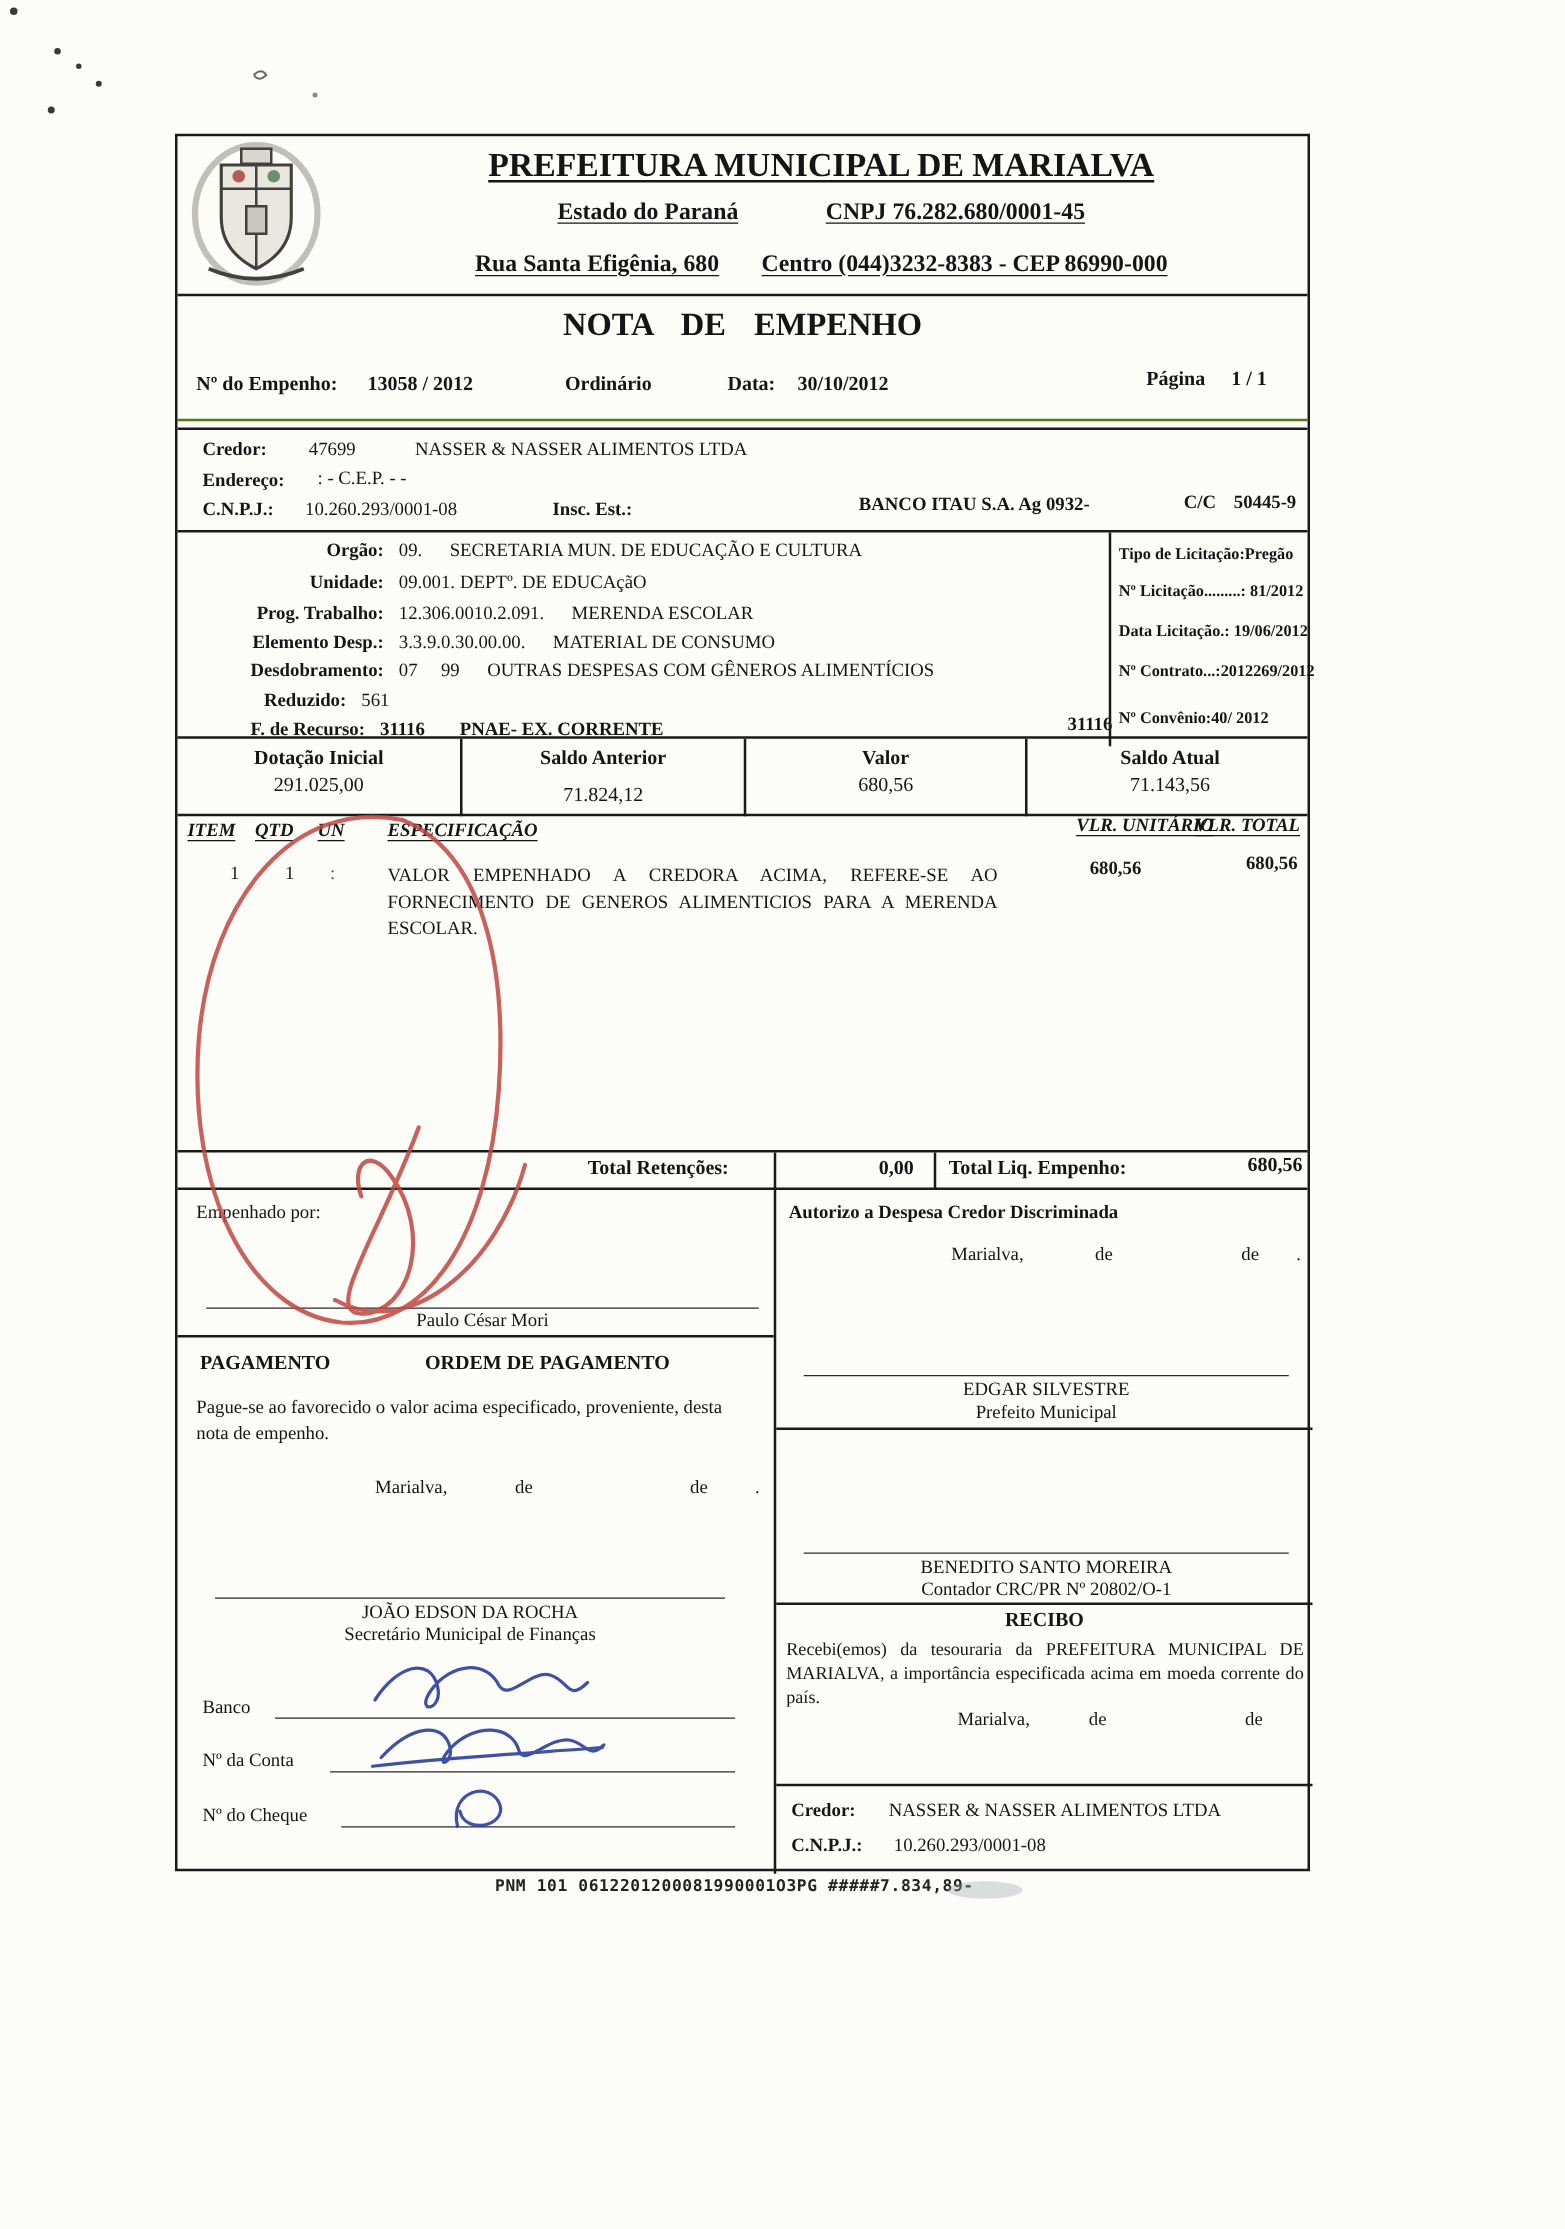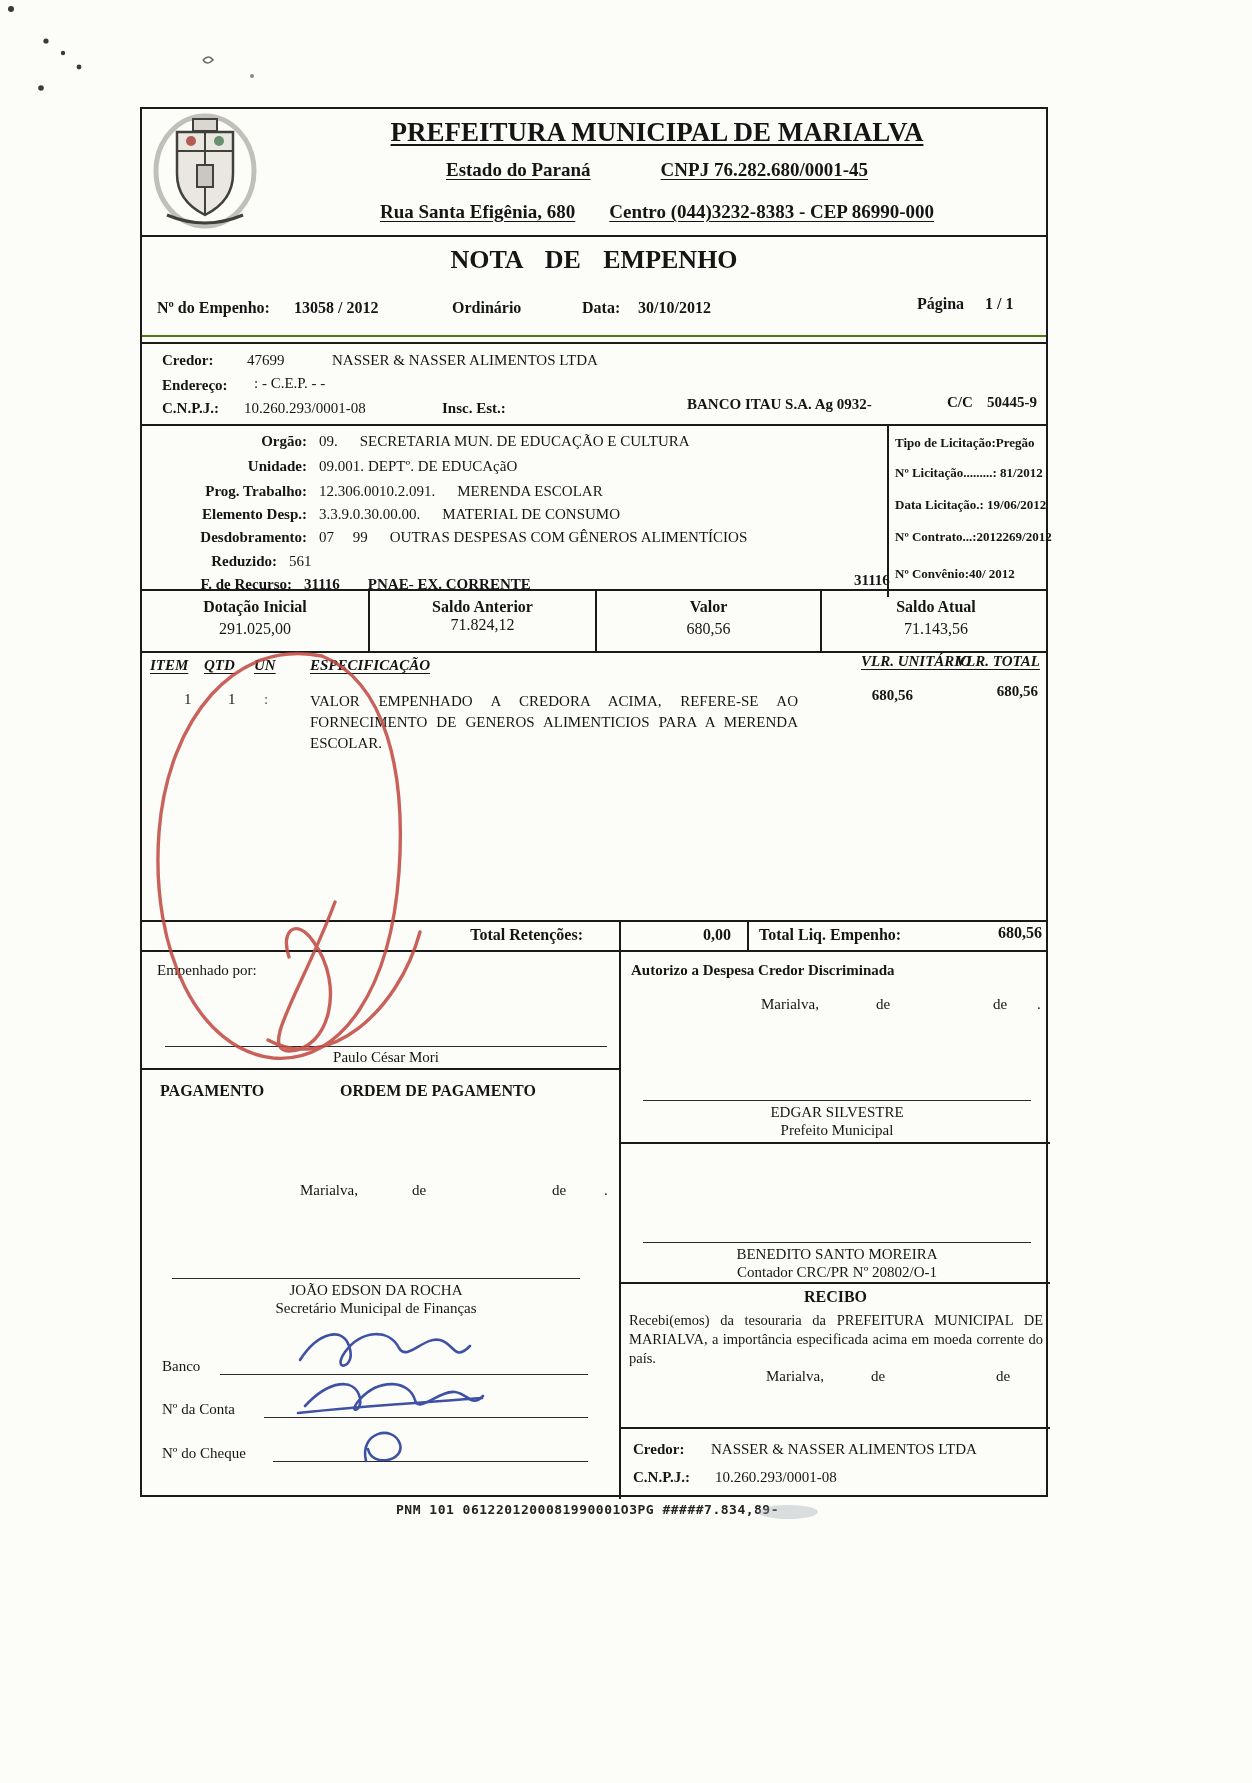--- a/index.html
+++ b/index.html
@@ -129,21 +129,21 @@
       </div>
     </div>
 
     <div class="sec" style="top:482px;height:62px;border-bottom:2px solid #1a1a1a">
       <div class="abs" style="left:0;top:0;width:228px;height:62px;border-right:2px solid #1a1a1a">
         <div class="ctr b t16" style="margin-top:7px">Dotação Inicial</div>
         <div class="ctr t16" style="margin-top:4px">291.025,00</div>
       </div>
       <div class="abs" style="left:228px;top:0;width:227px;height:62px;border-right:2px solid #1a1a1a">
         <div class="ctr b t16" style="margin-top:7px">Saldo Anterior</div>
-        <div class="ctr t16" style="margin-top:0">71.824,12</div>
+        <div class="ctr t16" style="margin-top:12px">71.824,12</div>
       </div>
       <div class="abs" style="left:455px;top:0;width:225px;height:62px;border-right:2px solid #1a1a1a">
         <div class="ctr b t16" style="margin-top:7px">Valor</div>
         <div class="ctr t16" style="margin-top:4px">680,56</div>
       </div>
       <div class="abs" style="left:680px;top:0;width:228px;height:62px">
         <div class="ctr b t16" style="margin-top:7px">Saldo Atual</div>
         <div class="ctr t16" style="margin-top:4px">71.143,56</div>
       </div>
     </div>
@@ -181,20 +181,21 @@
 
     <div class="sec" style="top:843px;height:118px;width:477px;border-bottom:2px solid #1a1a1a">
       <span class="abs t15" style="left:15px;top:10px">Empenhado por:</span>
       <div class="line" style="left:23px;width:442px;top:94px"></div>
       <div class="abs ctr t15" style="left:23px;width:442px;top:97px;white-space:normal">Paulo César Mori</div>
     </div>
 
     <div class="sec" style="top:961px;height:429px;width:477px">
       <span class="abs b t16" style="left:18px;top:12px">PAGAMENTO</span>
       <span class="abs b t16" style="left:198px;top:12px">ORDEM DE PAGAMENTO</span>
+      <div class="abs wrap t15" style="left:15px;width:442px;top:46px;line-height:21px">Pague-se ao favorecido o valor acima especificado, proveniente, desta nota de empenho.</div>
       <span class="abs t15" style="left:158px;top:112px">Marialva,</span>
       <span class="abs t15" style="left:270px;top:112px">de</span>
       <span class="abs t15" style="left:410px;top:112px">de</span>
       <span class="abs t15" style="left:462px;top:112px">.</span>
       <div class="line" style="left:30px;width:408px;top:208px"></div>
       <div class="abs ctr t15" style="left:30px;width:408px;top:212px;white-space:normal">JOÃO EDSON DA ROCHA</div>
       <div class="abs ctr t15" style="left:30px;width:408px;top:230px;white-space:normal">Secretário Municipal de Finanças</div>
       <span class="abs t15" style="left:20px;top:288px">Banco</span>
       <div class="line" style="left:78px;width:368px;top:304px"></div>
       <span class="abs t15" style="left:20px;top:331px">Nº da Conta</span>

